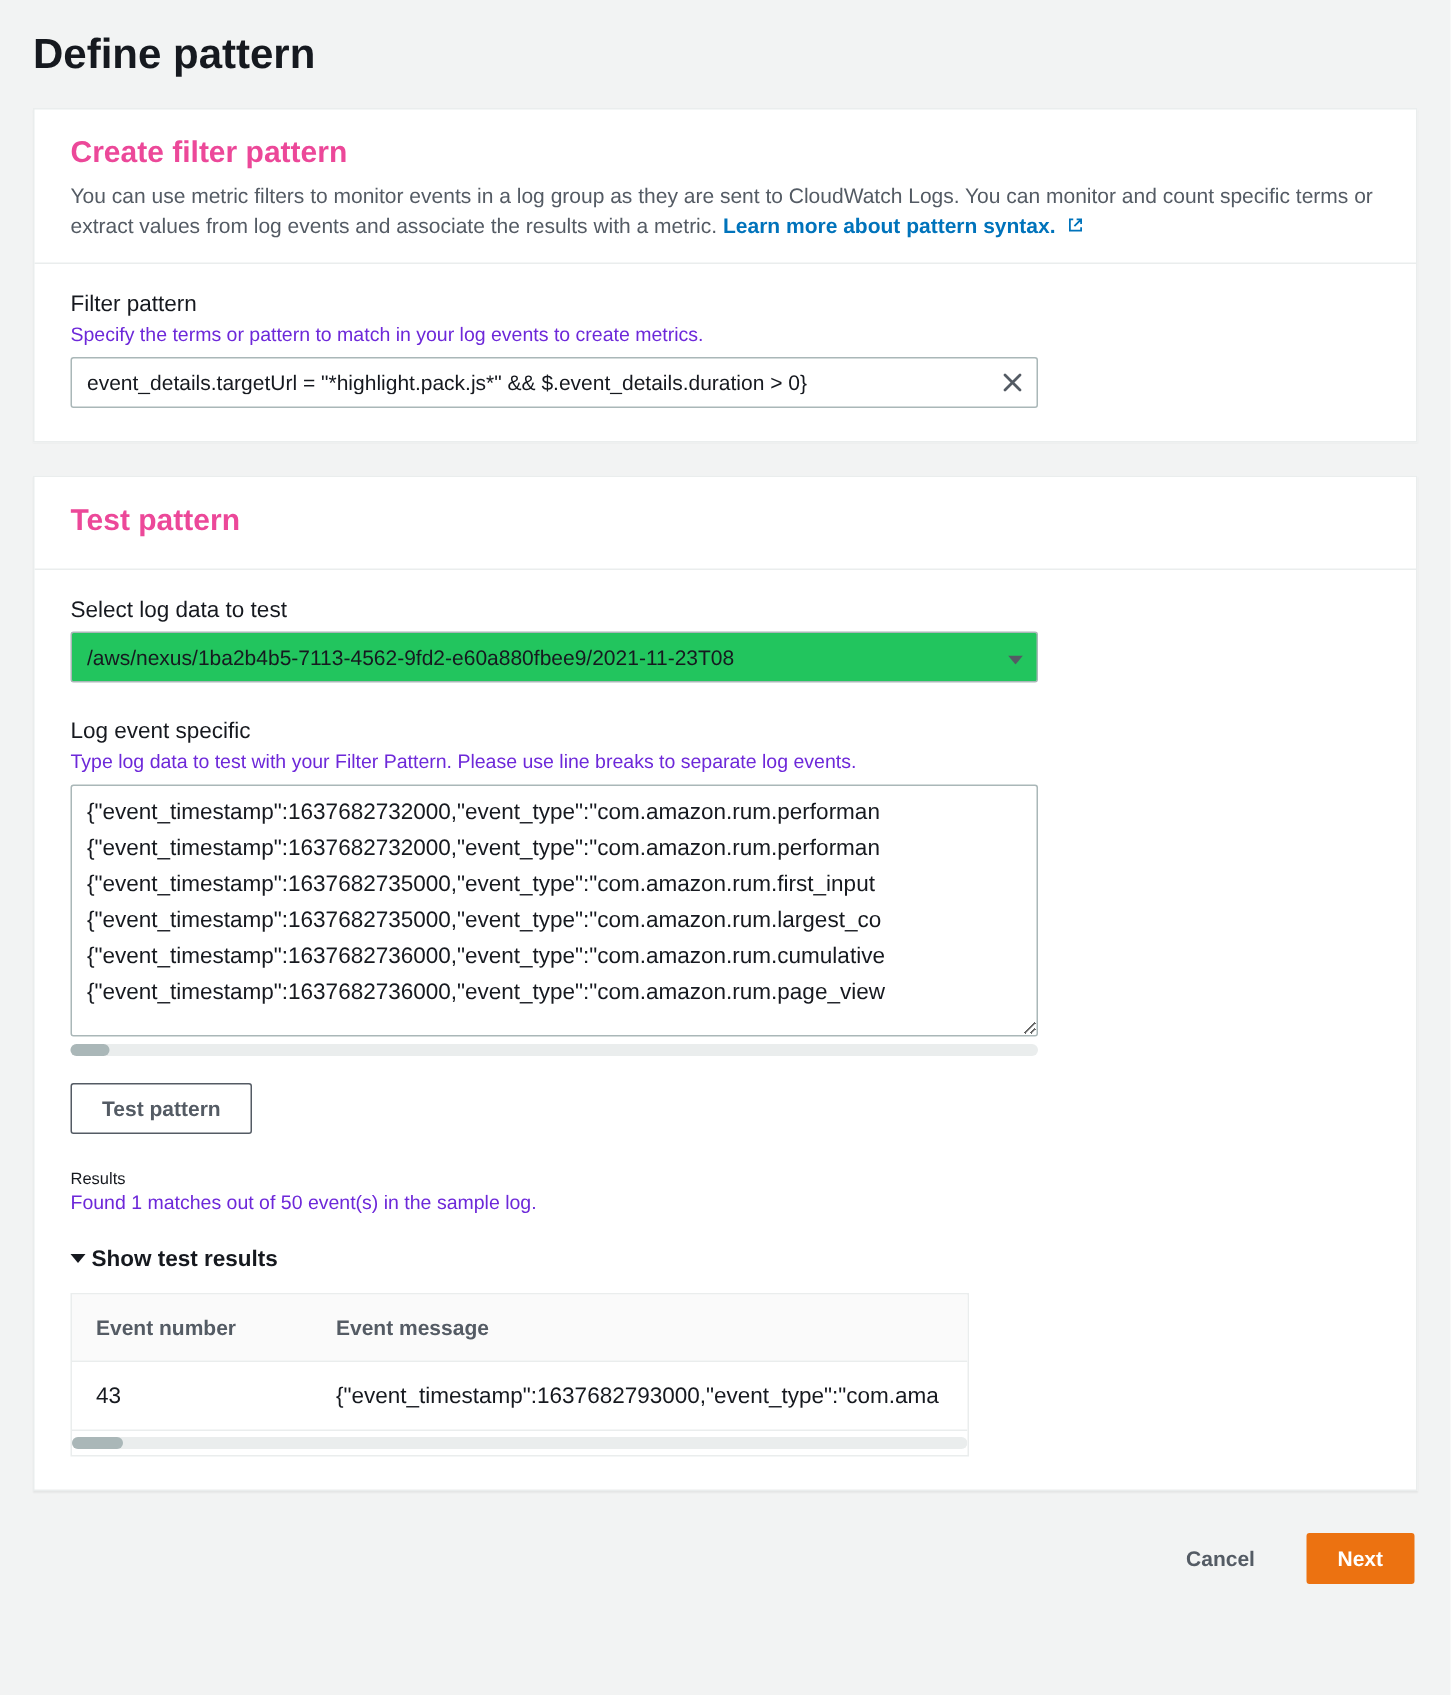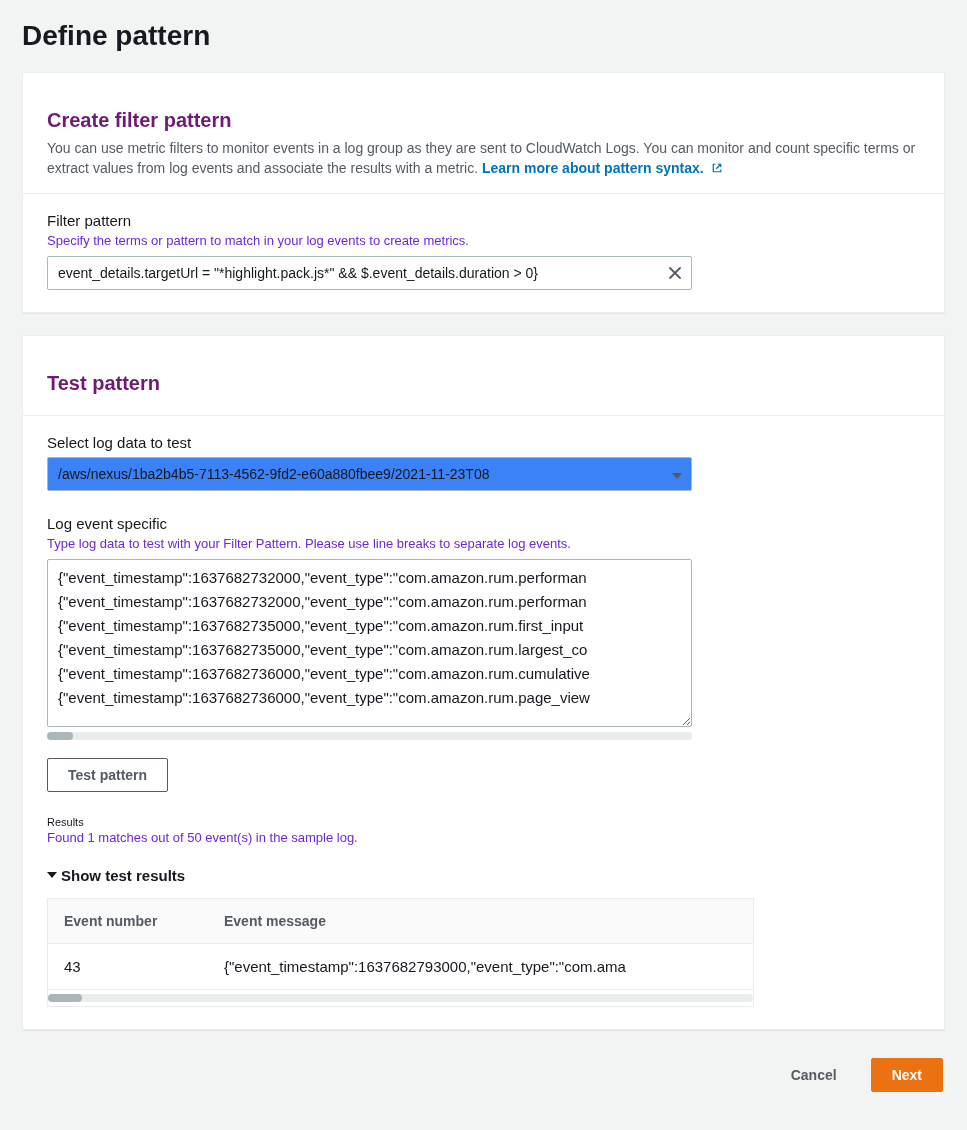--- a/index.html
+++ b/index.html
@@ -24,22 +24,21 @@
     margin-bottom: 22px;
   }
   .panel-header {
     padding: 18px 24px 14px 24px;
     border-bottom: 1px solid #eaeded;
   }
   .panel-header h2 {
     font-size: 20px;
     font-weight: 700;
     margin-bottom: 6px;
-    color: #701a75;
-    margin-top: 18px;
+    color: #ec4899;
   }
   .panel-header p {
     font-size: 14px;
     color: #545b64;
     line-height: 1.45;
   }
   .panel-body {
     padding: 18px 24px 22px 24px;
   }
   .field-label {
@@ -98,21 +97,21 @@
     position: relative;
     width: 645px;
   }
   .select-input {
     width: 100%;
     height: 34px;
     padding: 4px 36px 4px 10px;
     border: 1px solid #aab7b8;
     border-radius: 2px;
     font-size: 14px;
-    background: #3b82f6;
+    background: #22c55e;
     color: #16191f;
     appearance: none;
     cursor: pointer;
     font-family: inherit;
   }
   .select-caret {
     position: absolute;
     right: 10px; top: 50%;
     transform: translateY(-50%);
     pointer-events: none;
@@ -192,21 +191,21 @@
     padding: 14px 0 14px 0;
     margin-top: 4px;
   }
   .expander .tri {
     width: 0; height: 0;
     border-left: 5px solid transparent;
     border-right: 5px solid transparent;
     border-top: 6px solid #16191f;
   }
   .results-box {
-    width: 707px;
+    width: 599px;
     border: 1px solid #eaeded;
     border-top: 1px solid #eaeded;
     background: #fff;
     overflow: hidden;
   }
   table.results-table {
     width: 100%;
     border-collapse: collapse;
     table-layout: fixed;
   }

